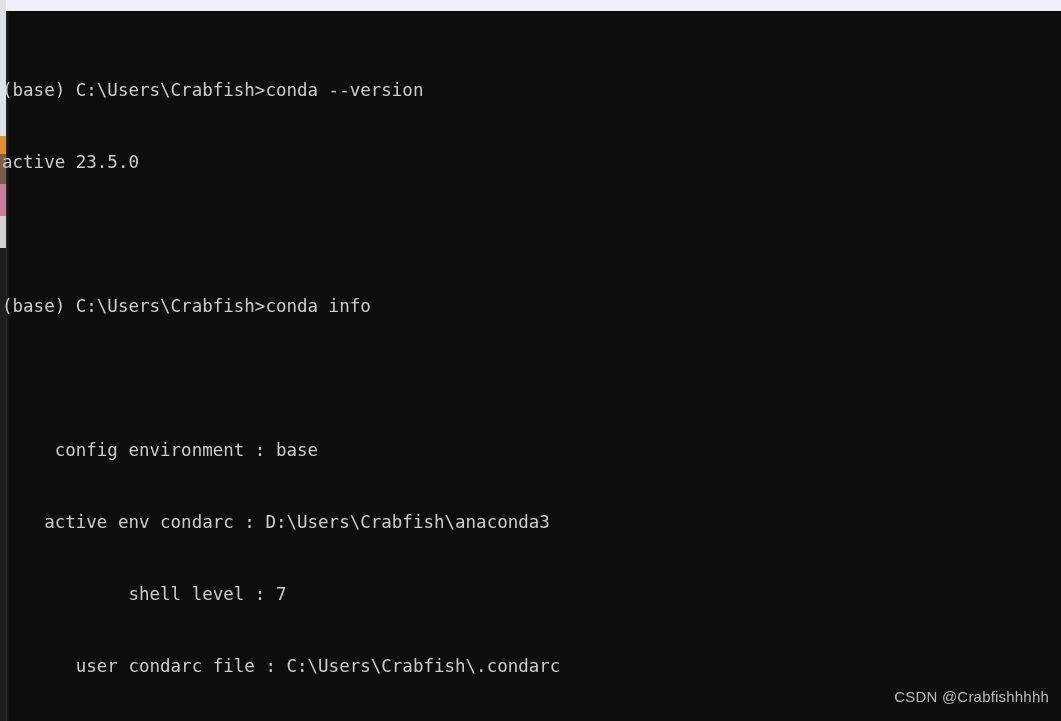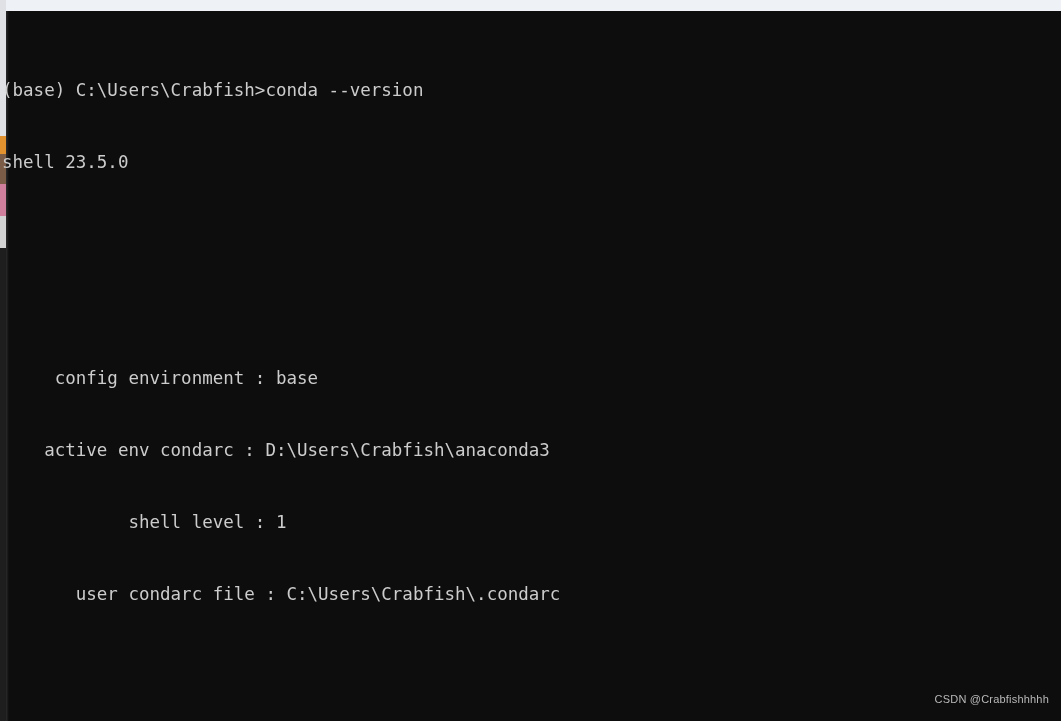--- a/index.html
+++ b/index.html
@@ -74,21 +74,21 @@
     white-space: pre;
   }
   #console .blank { height: 24px; }
 
   
   #watermark {
     position: absolute;
     right: 12px;
     bottom: 16px;
     font-family: "Liberation Sans", sans-serif;
-    font-size: 11px;
+    font-size: 15px;
     color: #b9b9b9;
     letter-spacing: 0.2px;
     white-space: pre;
   }
 </style>
 </head>
 <body>
 
 <div id="screen">
 
@@ -100,26 +100,27 @@
     <div class="seg seg-brown"></div>
     <div class="seg seg-pink"></div>
     <div class="seg seg-gray"></div>
     <div class="seg seg-dark"></div>
   </div>
 
   <div id="left-edge-shadow"></div>
 
   <div id="console">
     <div class="line">(base) C:\Users\Crabfish&gt;conda --version</div>
-    <div class="line">shell 23.5.0</div>
+    <div class="line">active 23.5.0</div>
     <div class="line blank"></div>
+    <div class="line">(base) C:\Users\Crabfish&gt;conda info</div>
     <div class="line blank"></div>
     <div class="line">     config environment : base</div>
     <div class="line">    active env condarc : D:\Users\Crabfish\anaconda3</div>
-    <div class="line">            shell level : 1</div>
+    <div class="line">            shell level : 7</div>
     <div class="line">       user condarc file : C:\Users\Crabfish\.condarc</div>
     
     
     
     
     
     
     
     
     

